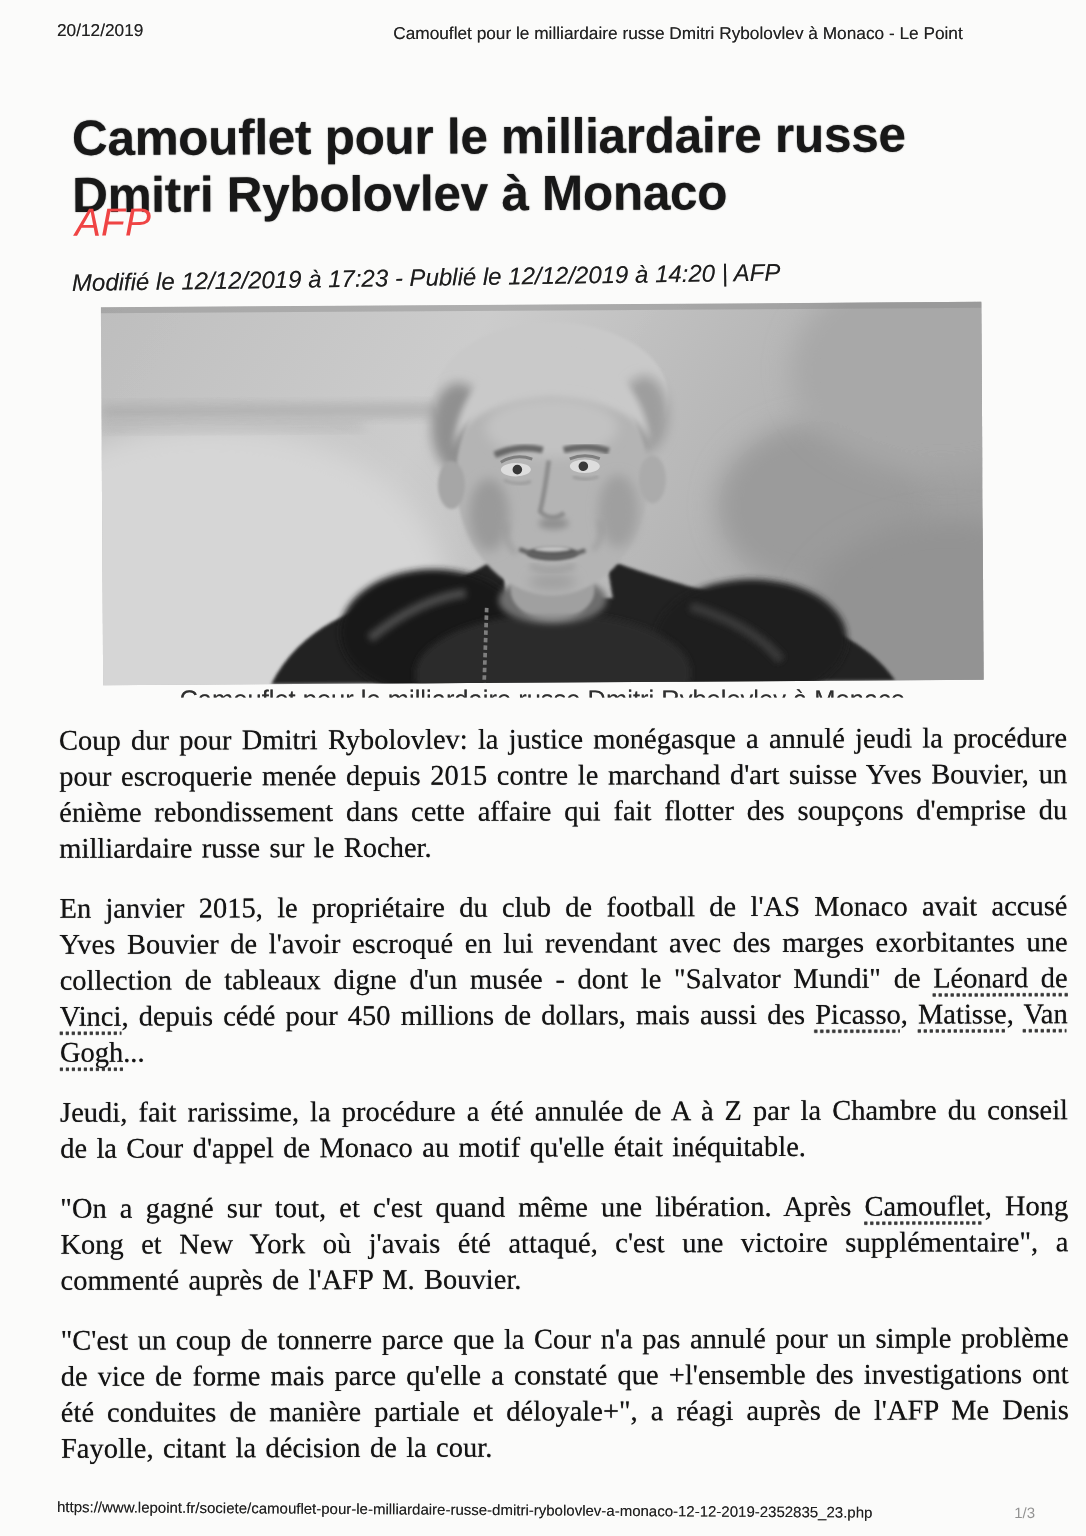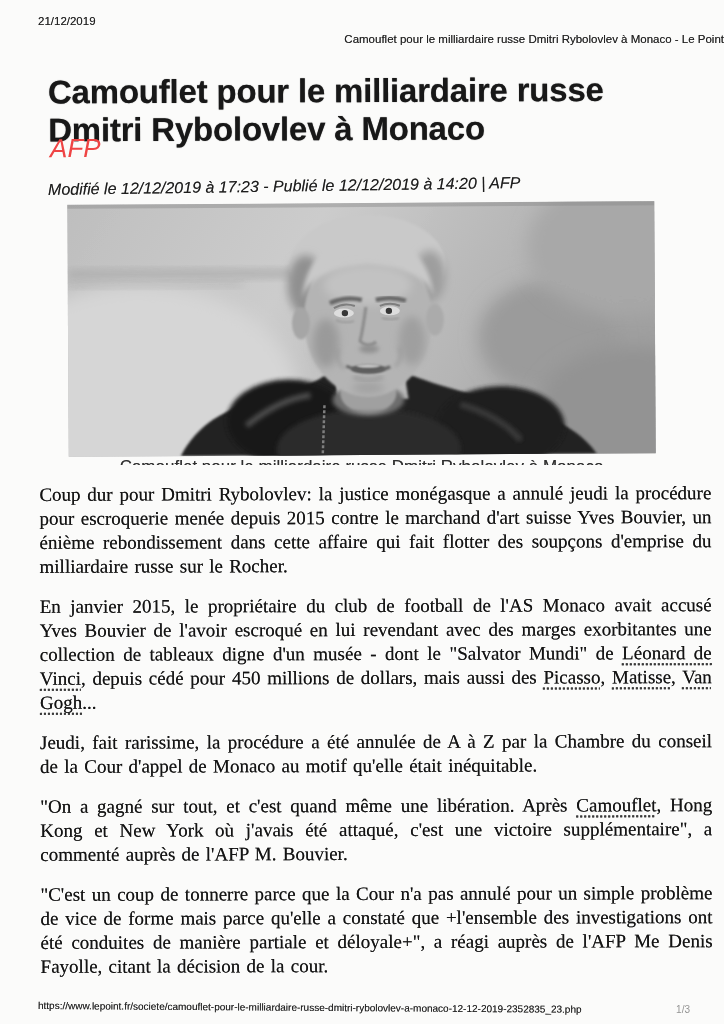--- a/index.html
+++ b/index.html
@@ -4,21 +4,21 @@
 <style>
   html,body{margin:0;padding:0;background:#e9e9e9;}
   .sheet{
     position:relative;width:724px;height:1024px;margin:0 auto;
     background:#fbfbfa;overflow:hidden;
     font-family:"Liberation Sans",sans-serif;color:#1b1b1b;
   }
   
   .ph-date{position:absolute;left:38px;top:15px;font-size:11.5px;color:#222;
     text-shadow:0 0 .4px rgba(0,0,0,.55);}
-  .ph-title{position:absolute;left:180px;right:0;top:33px;text-align:right;
+  .ph-title{position:absolute;left:180px;right:0;top:17px;text-align:center;
     font-size:11.5px;color:#222;text-shadow:0 0 .4px rgba(0,0,0,.55);}
   
   .a-title{
     position:absolute;left:48px;top:50px;width:648px;
     font-size:33px;font-weight:bold;line-height:1.14;letter-spacing:-.2px;
     color:#181818;text-shadow:0 0 .9px rgba(10,10,10,.65);
     transform:rotate(-.25deg);
   }
   .a-byline{
     position:absolute;left:50px;top:133px;
@@ -73,21 +73,21 @@
   .pf-page{
     position:absolute;right:34px;top:1004px;height:11px;overflow:hidden;
     font-size:10px;color:#3c3c3c;opacity:.55;
   }
 </style>
 </head>
 <body>
 
 <div class="sheet">
 
-  <div class="ph-date">21/12/2019</div>
+  <div class="ph-date">20/12/2019</div>
   <div class="ph-title">Camouflet pour le milliardaire russe Dmitri Rybolovlev à Monaco - Le Point</div>
 
   <h1 class="a-title">Camouflet pour le milliardaire russe Dmitri Rybolovlev à Monaco</h1>
   <div class="a-byline">AFP</div>
   <div class="a-meta">Modifié le 12/12/2019 à 17:23 - Publié le 12/12/2019 à 14:20 | AFP</div>
 
   <div class="photo">
     <svg viewBox="0 0 587 252" preserveAspectRatio="none" aria-hidden="true">
       <defs>
         <linearGradient id="bg" x1="0" y1="0" x2="1" y2="0.25">

